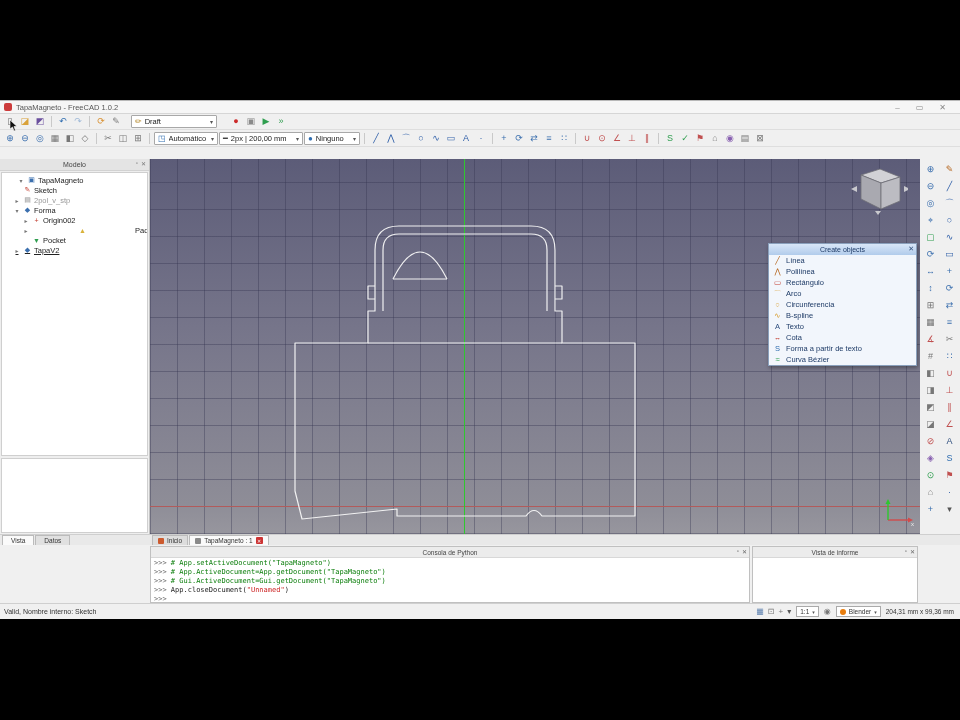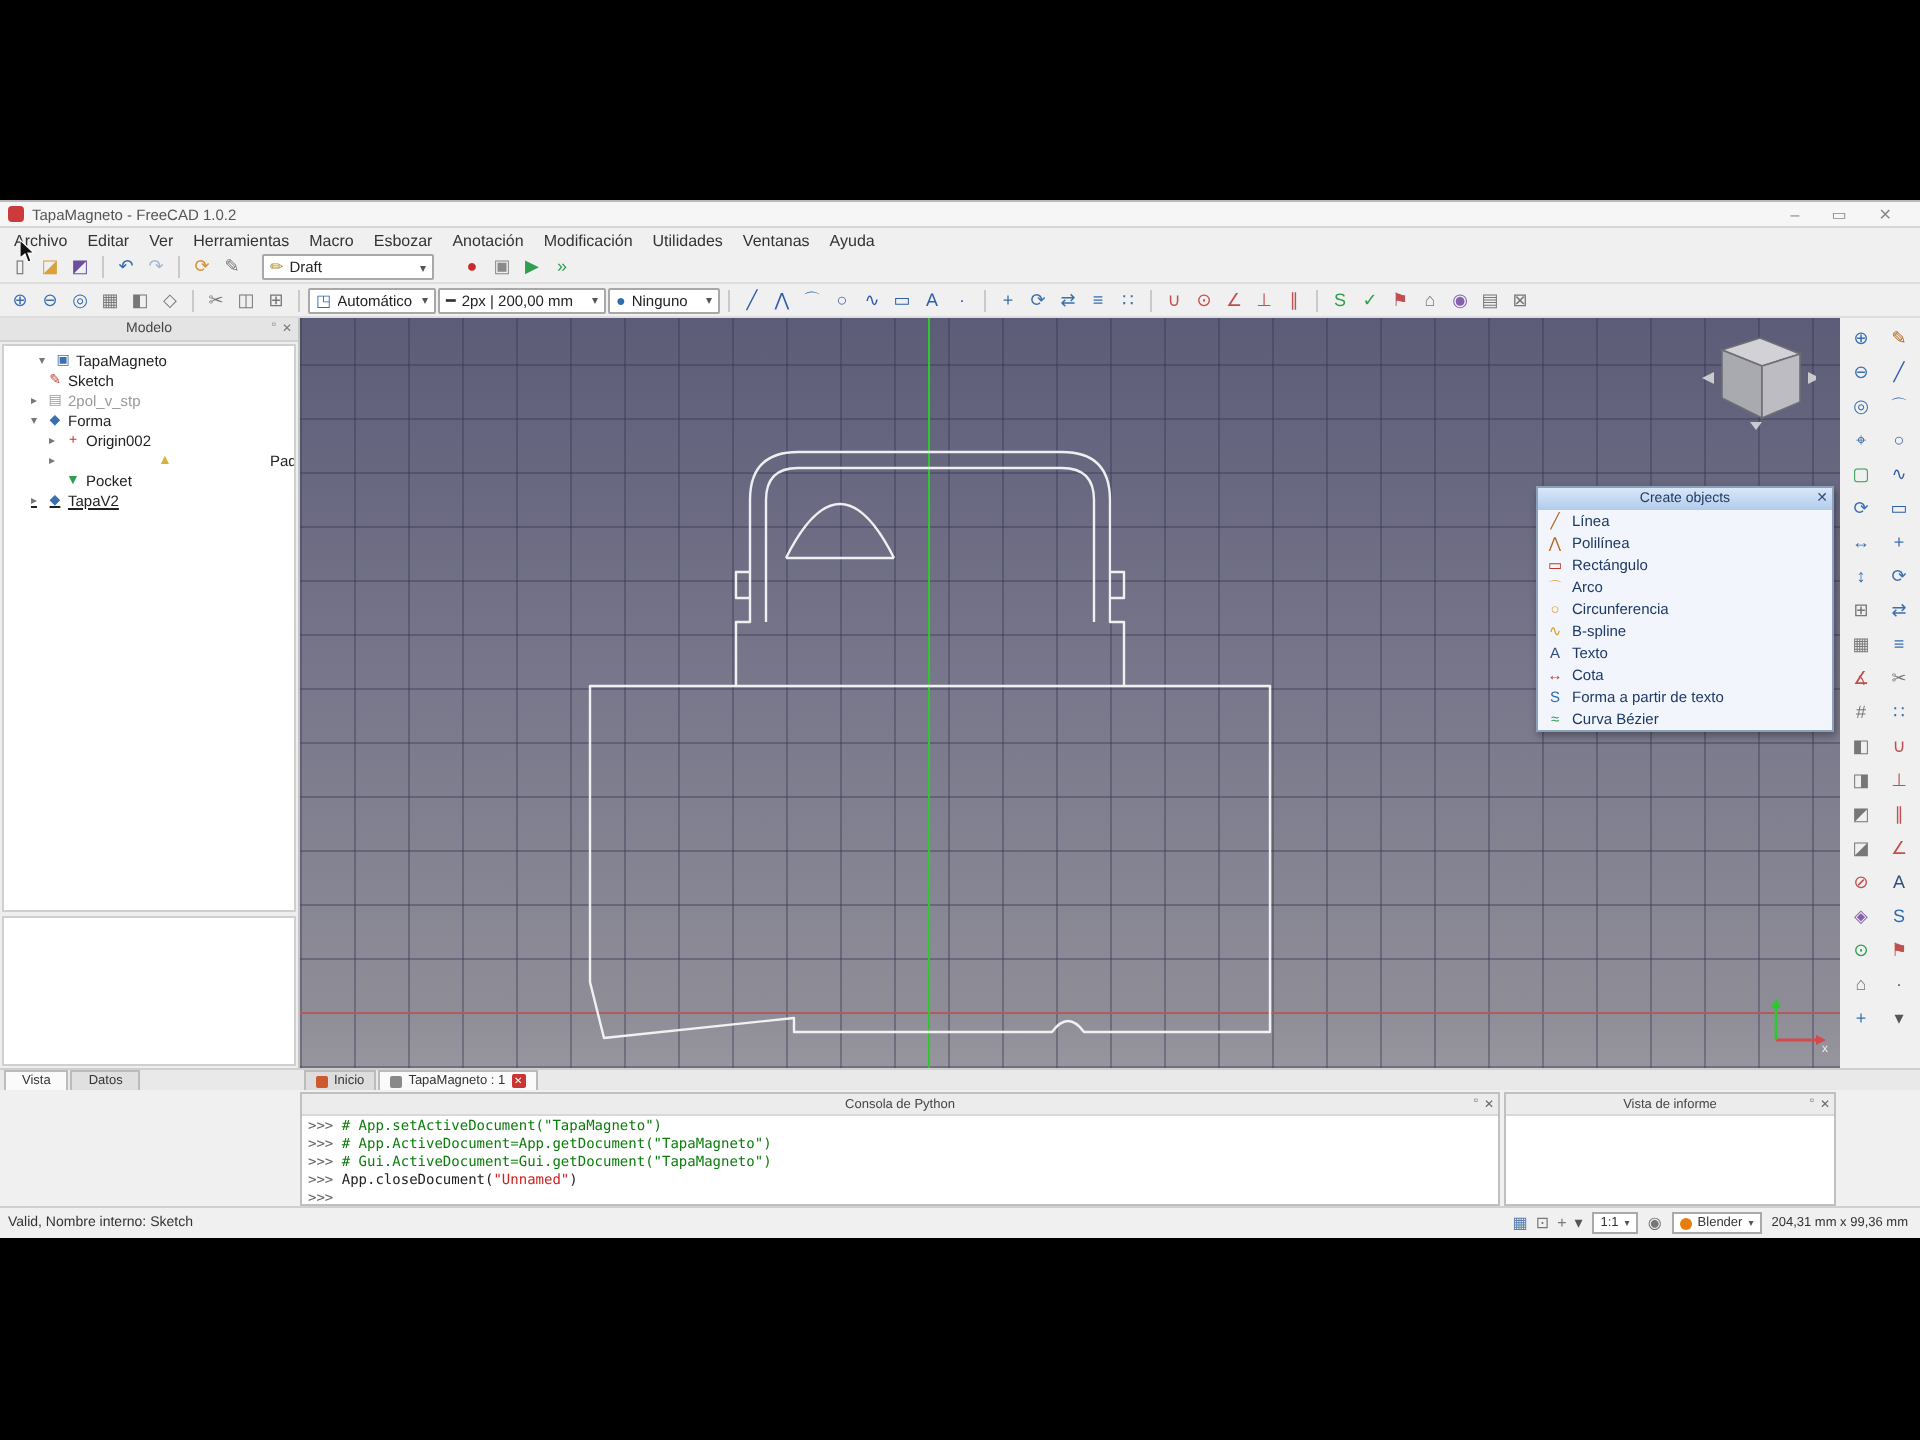--- a/index.html
+++ b/index.html
@@ -117,33 +117,20 @@
     <div class="titlebar">
       <span class="app-ico"></span>
       <span class="title-text">TapaMagneto - FreeCAD 1.0.2</span>
       <div class="win-controls">
         <span>–</span>
         <span>▭</span>
         <span>✕</span>
       </div>
     </div>
 
-    <div class="menubar" id="menubar">
-        <div class="menu-item">Archivo</div>
-        <div class="menu-item">Editar</div>
-        <div class="menu-item">Ver</div>
-        <div class="menu-item">Herramientas</div>
-        <div class="menu-item">Macro</div>
-        <div class="menu-item">Esbozar</div>
-        <div class="menu-item">Anotación</div>
-        <div class="menu-item">Modificación</div>
-        <div class="menu-item">Utilidades</div>
-        <div class="menu-item">Ventanas</div>
-        <div class="menu-item">Ayuda</div>
-      </div>
 
     <svg class="cursor-svg" width="9" height="12">
       <polygon points="0,0 0,9 2.5,7 4,11 5.5,10.5 4,6.5 7,6.5" fill="#111" stroke="#fff" stroke-width="0.6"></polygon>
     </svg>
 
     <div class="toolbar tb1" id="toolbar1">
         <div class="tb-icon" style="color: rgb(106, 106, 106);">▯</div>
         <div class="tb-icon" style="color: rgb(217, 162, 58);">◪</div>
         <div class="tb-icon" style="color: rgb(106, 79, 158);">◩</div>
         <div class="tb-sep"></div>

